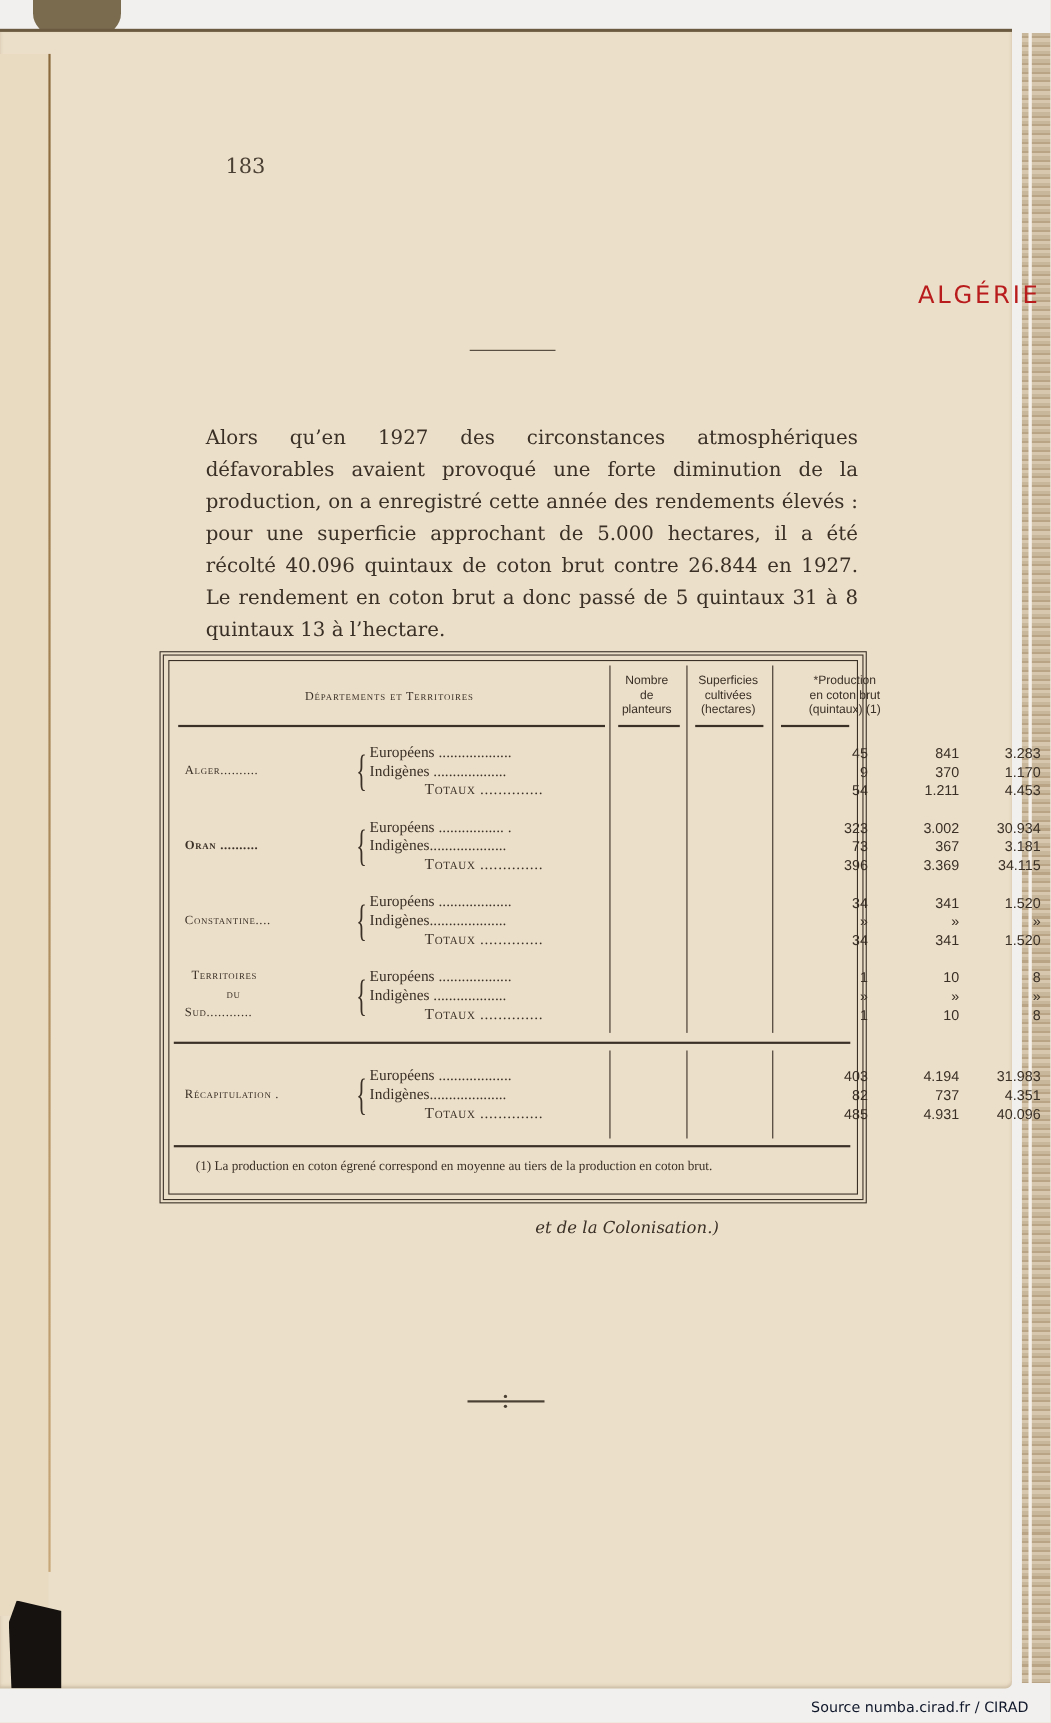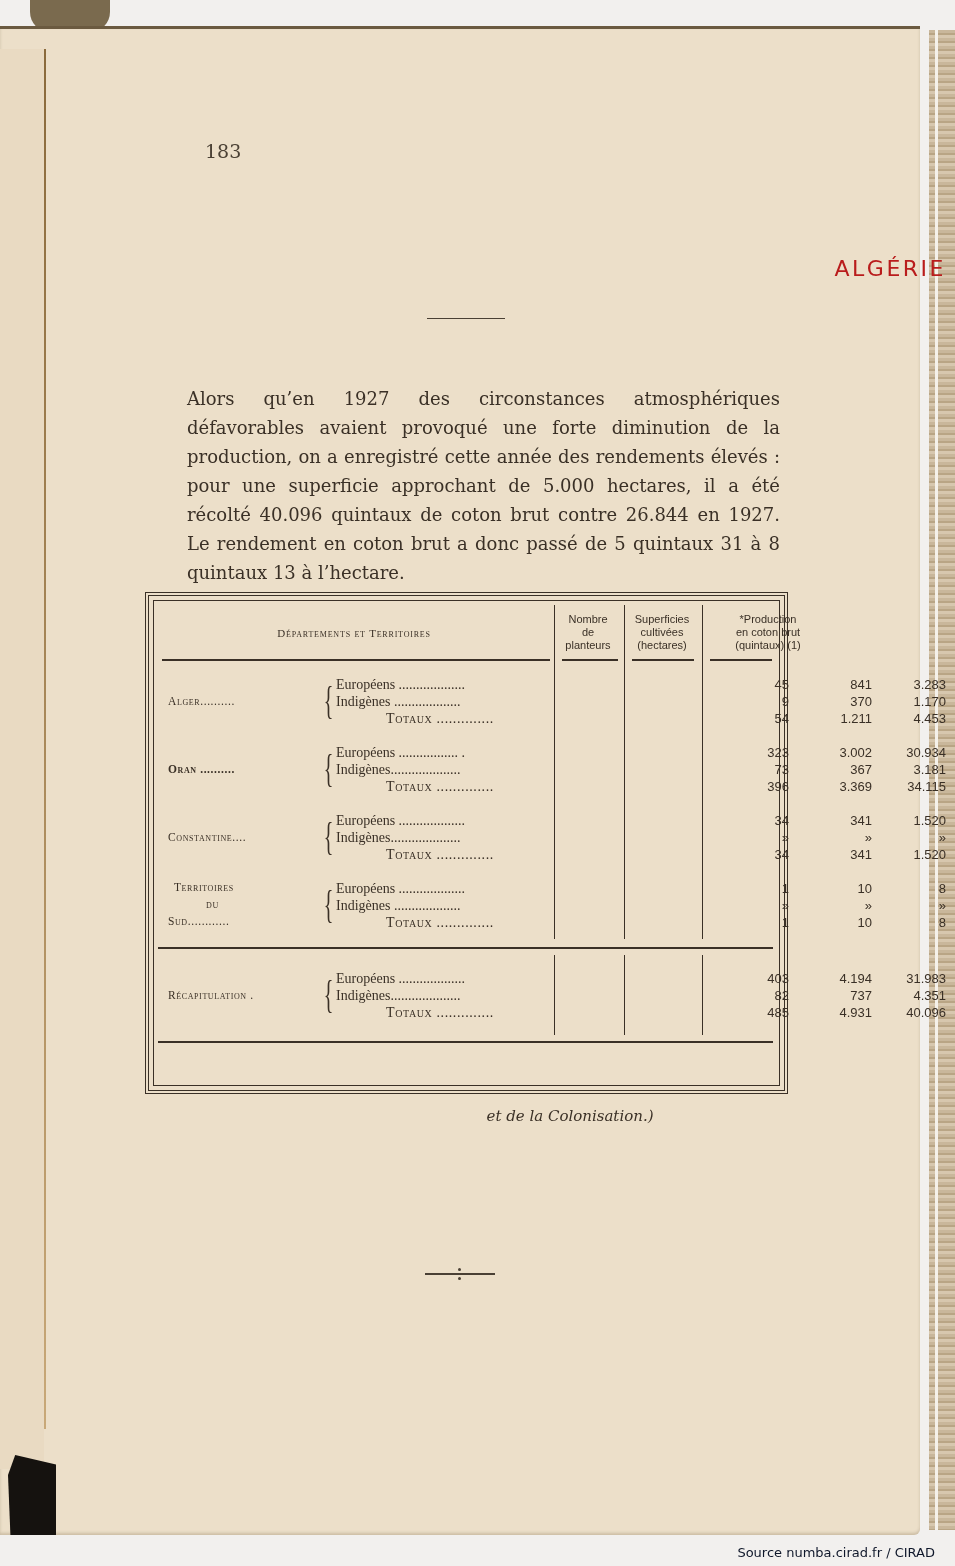--- a/index.html
+++ b/index.html
@@ -274,20 +274,21 @@
       </div>
       <div class="row" style="top:34px;">
         <span class="lbl tot">Totaux ..............</span>
         <span class="c1">485</span>
         <span class="c2">4.931</span>
         <span class="c3">40.096</span>
       </div>
     </div>
 
     <div class="foot-rule"></div>
+    <div class="footnote">(1) La production en coton égrené correspond en moyenne au tiers de la production en coton brut.</div>
   </div>
 </div>
 
 <div class="source-note">
   <span class="l2">et de la Colonisation.)</span>
 </div>
 
 <div class="end-orn"></div>
 
 <div class="watermark">Source numba.cirad.fr / CIRAD</div>

